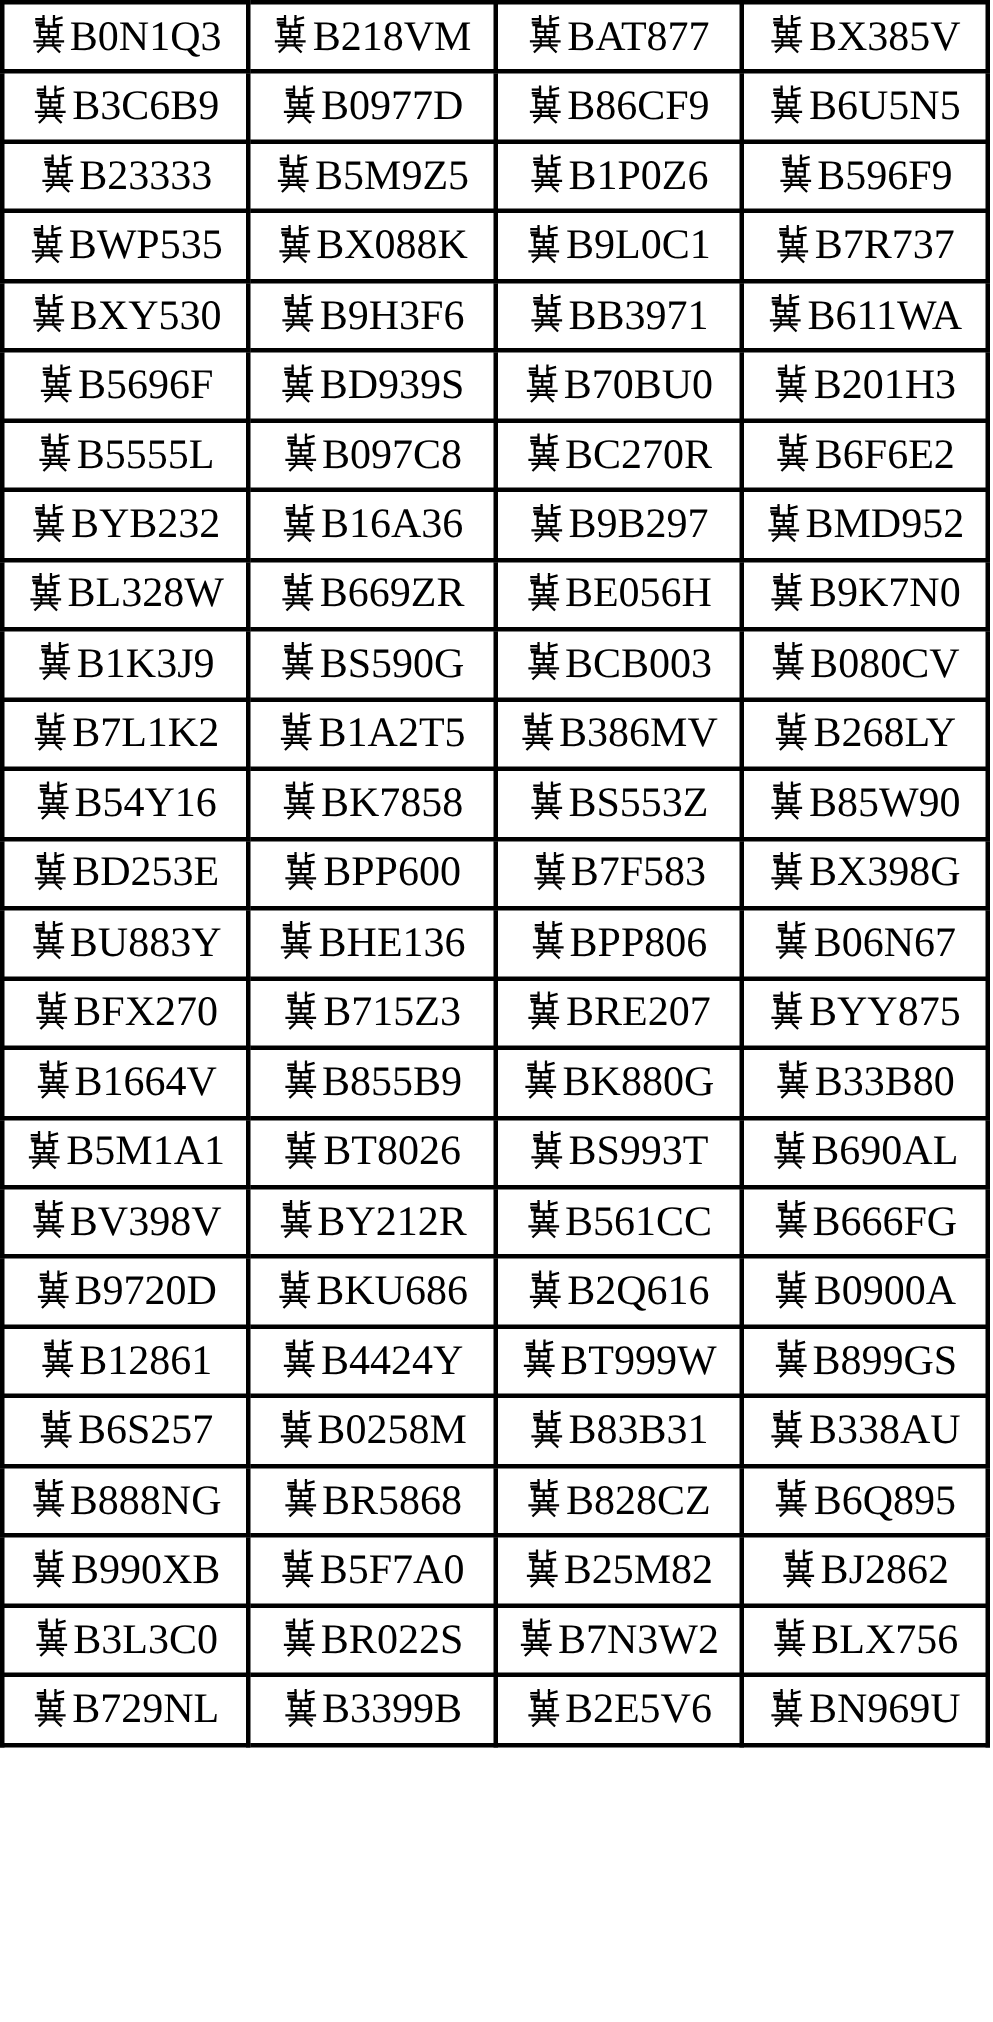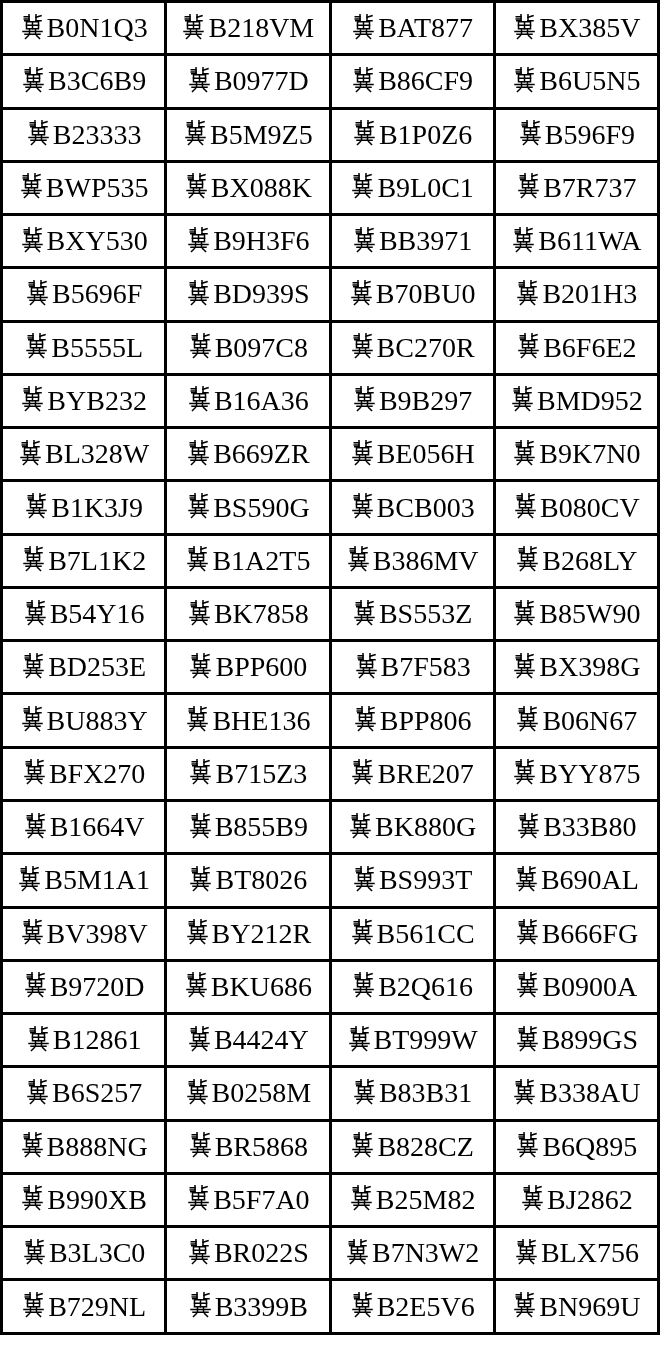--- a/index.html
+++ b/index.html
@@ -8,21 +8,21 @@
     background: #ffffff;
   }
   body {
     width: 662px;
     height: 1348px;
     overflow: hidden;
     font-family: "Liberation Serif", "DejaVu Serif", serif;
   }
   table.plate-table {
     width: 660px;
-    height: 1335px;
+    height: 1165px;
     border-collapse: collapse;
     table-layout: fixed;
     margin: 0;
   }
   table.plate-table td {
     border: 3px solid #000000;
     text-align: center;
     vertical-align: middle;
     padding: 0;
     white-space: nowrap;

